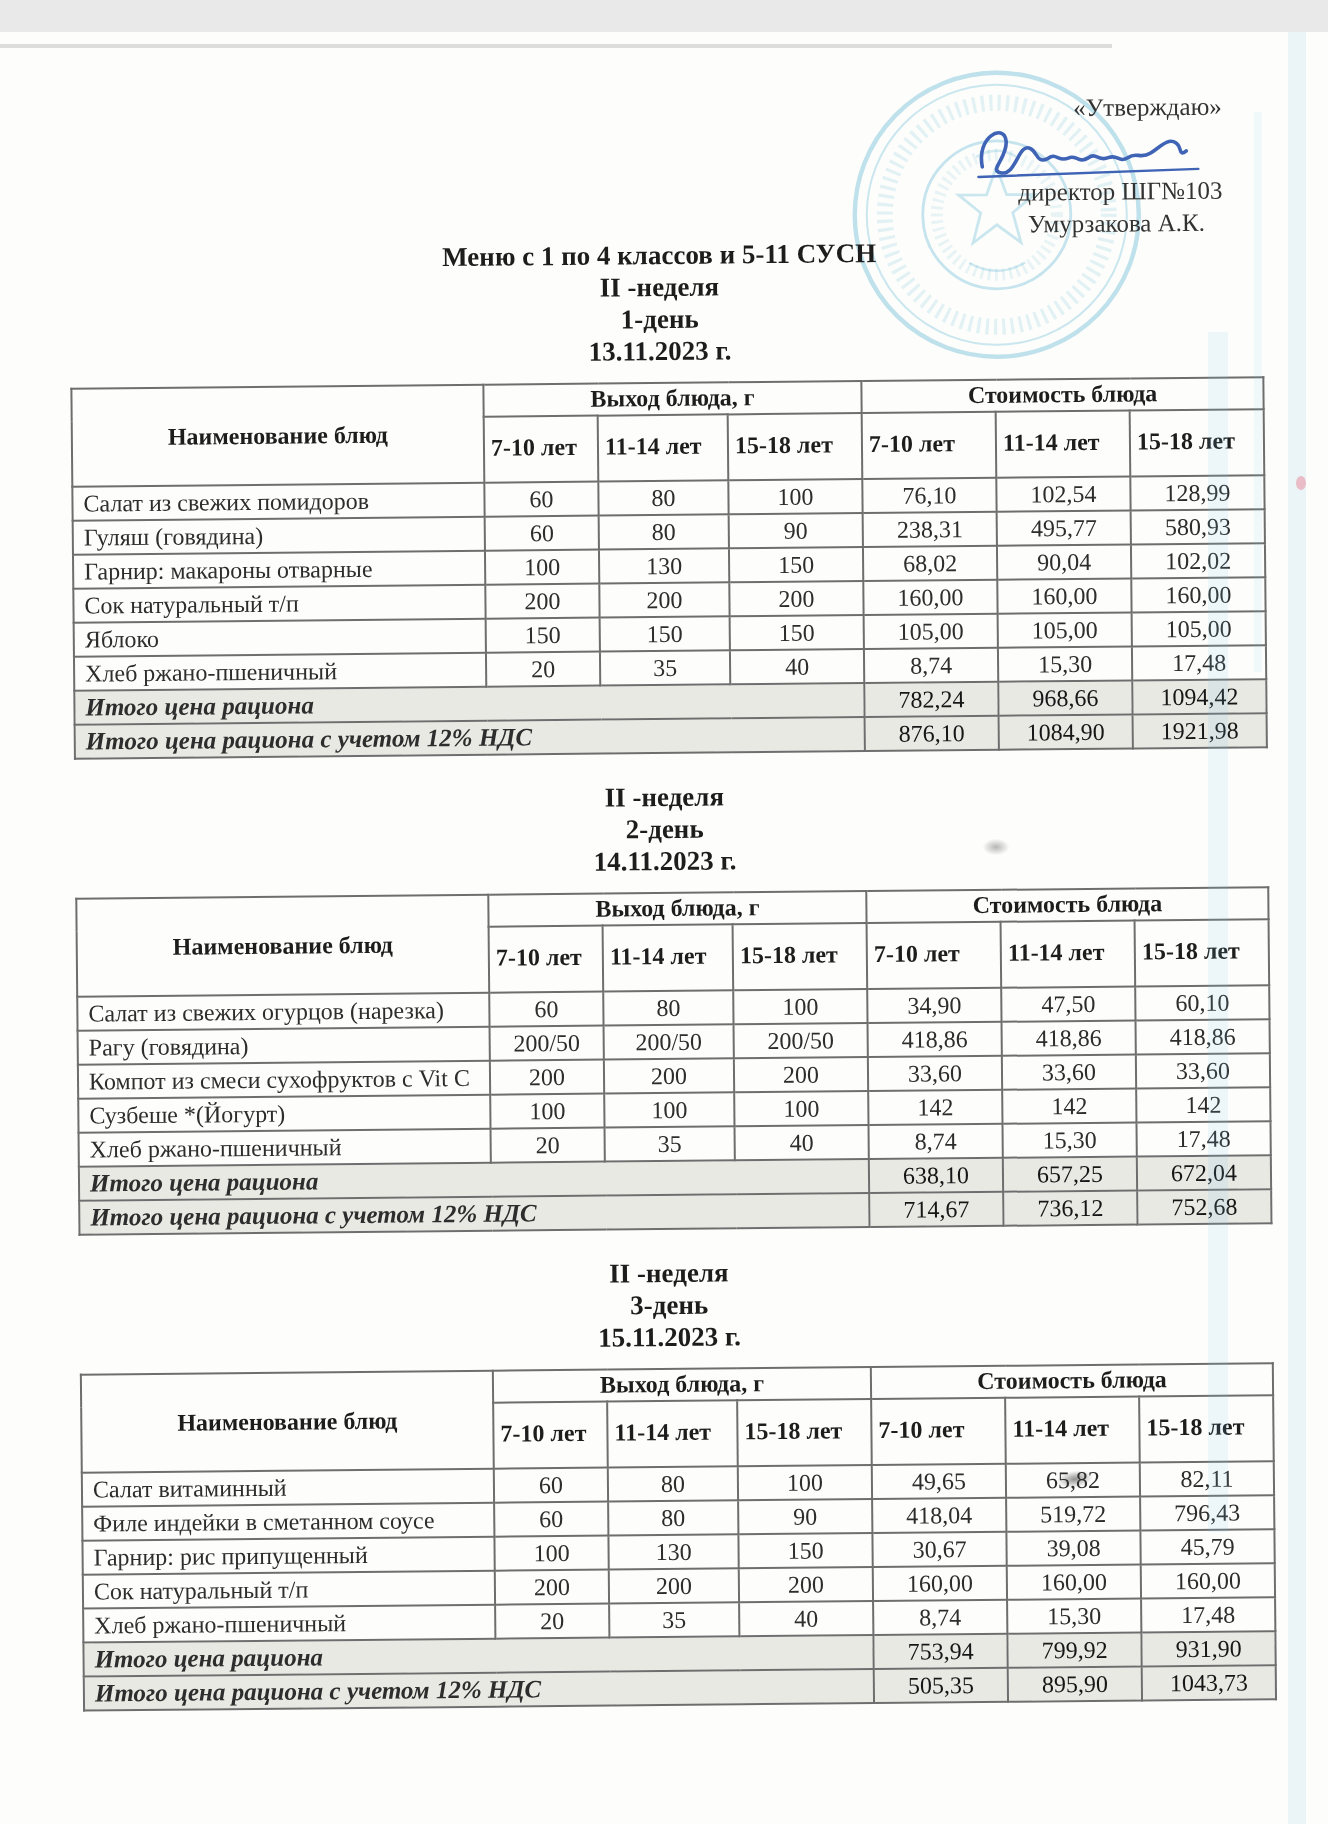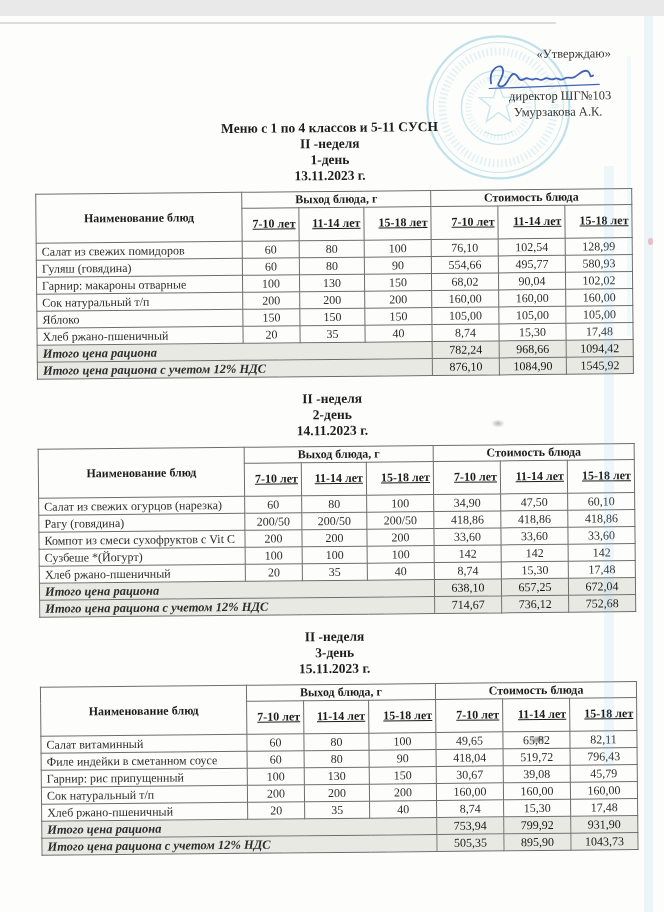--- a/index.html
+++ b/index.html
@@ -27,21 +27,21 @@
   .menu-section.first { margin-top:0; }
 
   
   .menu-table { border-collapse:collapse; margin:7px 0 0 37px; table-layout:fixed;
                 width:596px; background:transparent; }
   .menu-table th, .menu-table td { border:1px solid #6e6e6e; font-size:12px;
                 padding:0 3px; overflow:hidden; }
   .menu-table th { color:#1d1d1d; }
   th.name-h { font-weight:bold; text-align:center; }
   th.grp { height:15px; font-weight:bold; text-align:center; white-space:nowrap; }
-  th.age { height:32px; font-weight:bold; text-align:right; line-height:1.15;text-decoration:underline; }
+  th.age { height:32px; font-weight:bold; text-align:left; line-height:1.15; }
   tbody td { height:16px; white-space:nowrap; }
   td.c-name { text-align:left; padding-left:5px; }
   td.num { text-align:center; }
   tr.total-row td { background:#e9e9e4; }
   td.total-label { font-weight:bold; font-style:italic; font-size:12.5px; padding-left:5px; }
   td.total-val { font-weight:normal; color:#161616; }
   td.smudged { position:relative; }
   td.smudged::after { content:""; position:absolute; left:50%; top:2px; width:24px; height:11px;
     margin-left:-11px; border-radius:50%; transform:rotate(-7deg);
     background:radial-gradient(closest-side, rgba(55,55,55,0.55), rgba(55,55,55,0) 75%); }
@@ -131,21 +131,21 @@
                   <td class="num">100</td>
                   <td class="num">76,10</td>
                   <td class="num">102,54</td>
                   <td class="num">128,99</td>
                 </tr>
                 <tr>
                   <td class="c-name">Гуляш (говядина)</td>
                   <td class="num">60</td>
                   <td class="num">80</td>
                   <td class="num">90</td>
-                  <td class="num">554,66</td>
+                  <td class="num">238,31</td>
                   <td class="num">495,77</td>
                   <td class="num">580,93</td>
                 </tr>
                 <tr>
                   <td class="c-name">Гарнир: макароны отварные</td>
                   <td class="num">100</td>
                   <td class="num">130</td>
                   <td class="num">150</td>
                   <td class="num">68,02</td>
                   <td class="num">90,04</td>
@@ -181,21 +181,21 @@
                 <tr class="total-row">
                   <td class="total-label" colspan="4">Итого цена рациона</td>
                   <td class="num total-val">782,24</td>
                   <td class="num total-val">968,66</td>
                   <td class="num total-val">1094,42</td>
                 </tr>
                 <tr class="total-row">
                   <td class="total-label" colspan="4">Итого цена рациона с учетом 12% НДС</td>
                   <td class="num total-val">876,10</td>
                   <td class="num total-val">1084,90</td>
-                  <td class="num total-val">1545,92</td>
+                  <td class="num total-val">1921,98</td>
                 </tr>
               </tbody>
     </table>
   </section>
 
   <section class="menu-section">
     <div class="t-line">II -неделя</div>
     <div class="t-line">2-день</div>
     <div class="t-line">14.11.2023 г.</div>
     <table class="menu-table">

